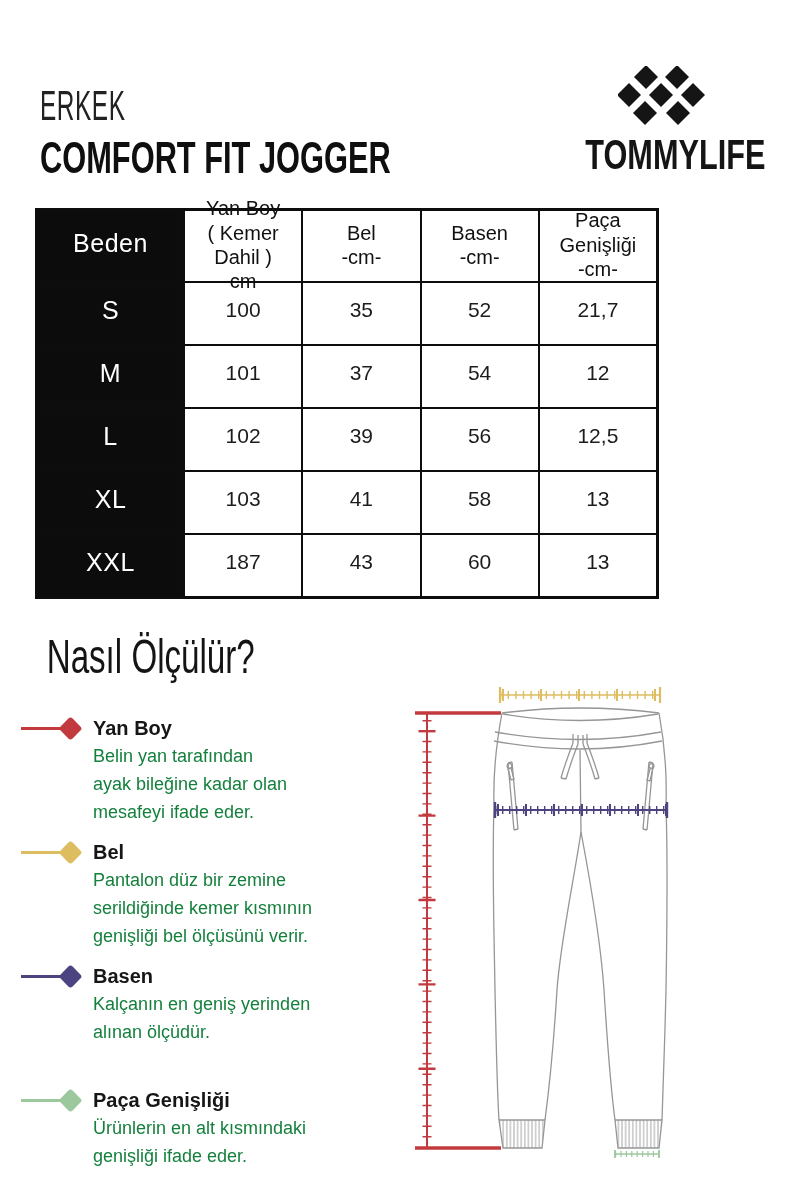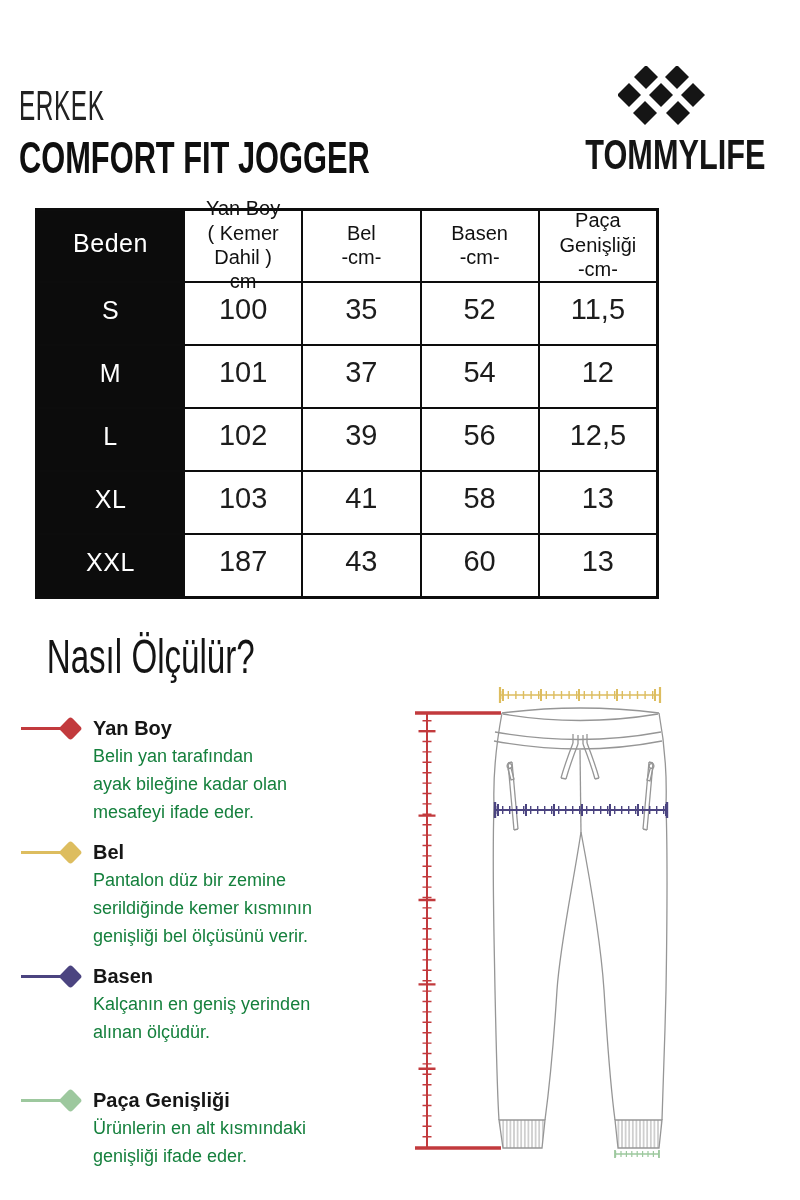--- a/index.html
+++ b/index.html
@@ -1,21 +1,21 @@
 <!DOCTYPE html>
 <html><head>
 <meta charset="utf-8">
 <style>
   * { margin:0; padding:0; box-sizing:border-box; }
   html,body { width:800px; height:1200px; background:#ffffff; overflow:hidden;
               font-family:"Liberation Sans", sans-serif; color:#1c1c1c; }
 
   
   .header-row { display:flex; justify-content:space-between; align-items:flex-start;
-                padding:40px 33px 0 19px; }
+                padding:40px 33px 0 40px; }
   .titles { margin-top:45px; }
   .category { font-size:42px; font-weight:500; color:#222; line-height:1;
               transform:scaleX(0.58); transform-origin:left top; letter-spacing:1px;
               white-space:nowrap; }
   .product  { font-size:44px; font-weight:700; color:#0f0f0f; line-height:1;
               margin-top:9px; transform:scaleX(0.70); transform-origin:left top;
               white-space:nowrap; }
   .brand { width:210px; margin-top:26px; text-align:center; flex:none; }
   .brand svg { display:block; margin:0 auto; }
   .brand-name { font-size:42px; font-weight:700; color:#151515; line-height:1;
@@ -28,21 +28,21 @@
                 grid-template-rows:70px repeat(5, 63px);
                 border:3px solid #0d0d0d; background:#fff; }
   .cell { display:flex; align-items:center; justify-content:center; text-align:center;
           border-left:2px solid #0d0d0d; border-top:2px solid #0d0d0d; }
   .size-table .cell:nth-child(5n+1) { border-left:none; }
   .size-table .cell:nth-child(-n+5) { border-top:none; }
   .cell.dark { background:#0c0c0c; color:#ffffff; font-size:25px; font-weight:500;
                letter-spacing:0.5px; padding-bottom:6px; }
   .cell.head { font-size:20px; line-height:1.22; white-space:pre-line; color:#111;
                padding-bottom:2px; }
-  .cell.val  { font-size:29px; color:#1c1c1c; padding-bottom:8px; }
+  .cell.val  { font-size:21px; color:#1c1c1c; padding-bottom:8px; }
 
   
   .how-title-wrap { text-align:left; margin-top:30px; }
   .how-title { display:inline-block; font-size:48px; font-weight:500; color:#141414;
                line-height:1.15; transform:scaleX(0.69); transform-origin:center top;
                white-space:nowrap; }
   .measure-section { display:flex; align-items:flex-start; padding:0 0 0 35px; }
   .legend { width:362px; padding-top:30px; flex:none; }
   .legend-item { display:flex; align-items:flex-start; margin-bottom:12px; }
   .legend-item.gap-lg { margin-bottom:40px; }
@@ -90,21 +90,21 @@
   <div class="cell head">Basen
 -cm-</div>
   <div class="cell head">Paça
 Genişliği
 -cm-</div>
 
   <div class="cell dark">S</div>
   <div class="cell val">100</div>
   <div class="cell val">35</div>
   <div class="cell val">52</div>
-  <div class="cell val">11,5</div>
+  <div class="cell val">21,7</div>
 
   <div class="cell dark">M</div>
   <div class="cell val">101</div>
   <div class="cell val">37</div>
   <div class="cell val">54</div>
   <div class="cell val">12</div>
 
   <div class="cell dark">L</div>
   <div class="cell val">102</div>
   <div class="cell val">39</div>

